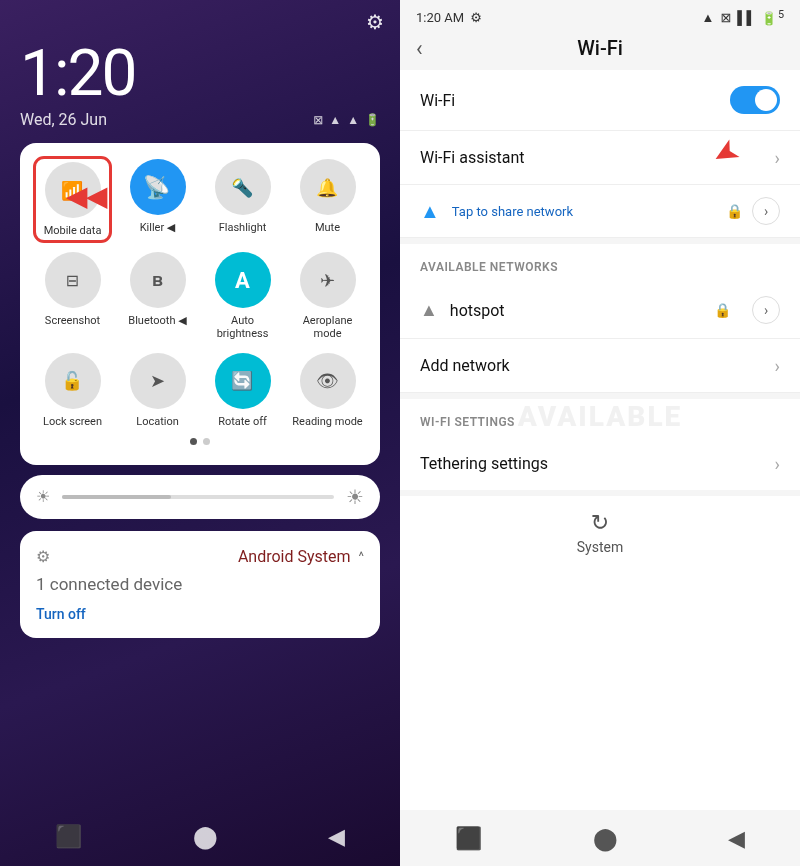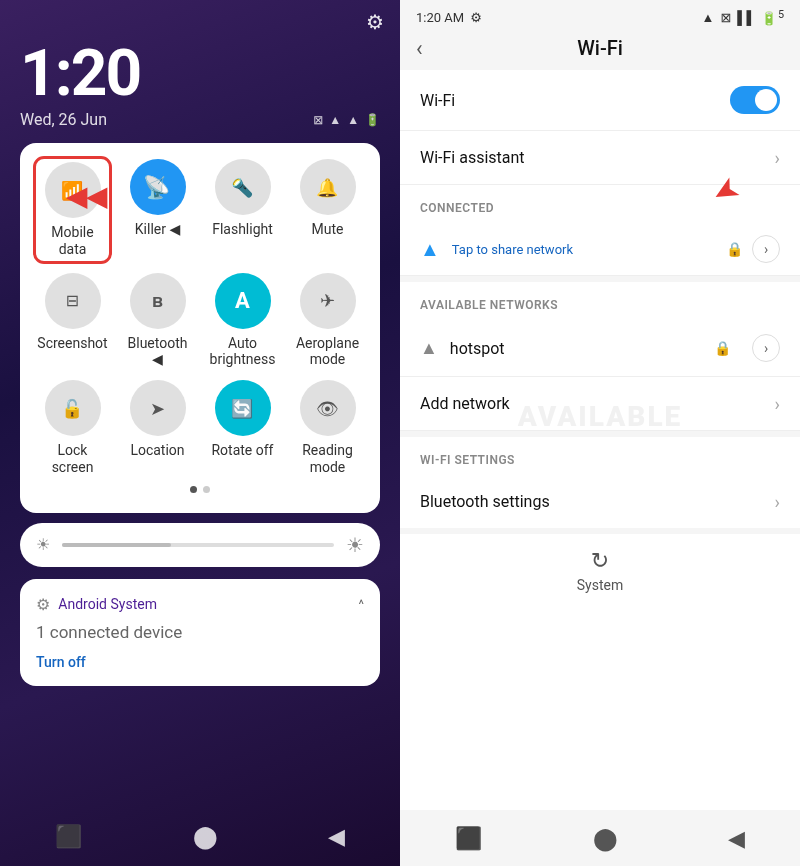--- a/index.html
+++ b/index.html
@@ -32,21 +32,21 @@
 
     .clock-area {
       width: 100%;
       padding: 0 20px;
       margin-top: 4px;
     }
 
     .clock-time {
       font-size: 64px;
       color: white;
-      font-weight: 700;
+      font-weight: 400;
       letter-spacing: -2px;
       line-height: 1;
     }
 
     .clock-date {
       font-size: 16px;
       color: rgba(255,255,255,0.85);
       margin-top: 4px;
       display: flex;
       justify-content: space-between;
@@ -101,21 +101,21 @@
       background: #2196F3;
       color: white;
     }
 
     .qs-icon-circle.active-teal {
       background: #00BCD4;
       color: white;
     }
 
     .qs-label {
-      font-size: 14px;
+      font-size: 11px;
       color: #333;
       text-align: center;
       line-height: 1.2;
     }
 
     .dot-indicator {
       display: flex;
       gap: 6px;
       justify-content: center;
       margin-top: 10px;
@@ -176,23 +176,24 @@
       gap: 8px;
       margin-bottom: 8px;
     }
 
     .notif-icon {
       font-size: 16px;
       color: #888;
     }
 
     .notif-app {
-      font-size: 14px;
-      color: #4c1d95;
+      font-size: 16px;
+      color: #7f1d1d;
       flex: 1;
+      text-align: right;
     }
 
     .notif-title {
       font-size: 15px;
       font-weight: 600;
       color: #111;
       margin-bottom: 4px;
     }
 
     .notif-sub {
@@ -656,21 +657,20 @@
         <span class="wifi-row-label">Wi-Fi</span>
         <div class="toggle-switch"></div>
       </div>
 
       <div class="wifi-row">
         <span class="wifi-row-label">Wi-Fi assistant</span>
         <span class="chevron-right">›</span>
       </div>
 
       <div>
-        <div class="section-label">CONNECTED</div>
         <div class="connected-network connected-area">
           <span class="wifi-icon-blue">▲</span>
           <div class="network-info">
             <div class="network-sub">Tap to share network</div>
           </div>
           <div class="network-icons">
             <span class="lock-icon-small">🔒</span>
             <div class="chevron-btn">›</div>
           </div>
 
@@ -690,21 +690,21 @@
 
         <div class="add-network-row">
           <span class="add-network-label">Add network</span>
           <span class="chevron-right">›</span>
         </div>
       </div>
 
       <div class="wifi-settings-section">
         <div class="section-label">WI-FI SETTINGS</div>
         <div class="additional-settings-row">
-          <span class="additional-label">Bluetooth settings</span>
+          <span class="additional-label">Tethering settings</span>
           <span class="chevron-right">›</span>
         </div>
       </div>
 
       <div class="refresh-section">
         <span style="font-size:22px; color:#555;">↻</span>
         <span class="refresh-label">System</span>
       </div>
 
     </div>

